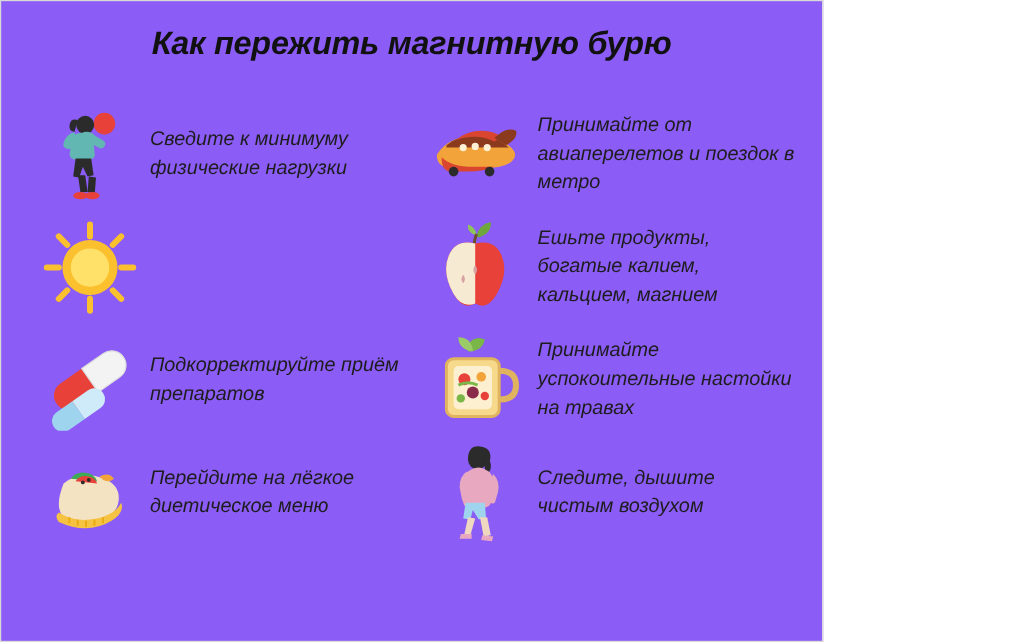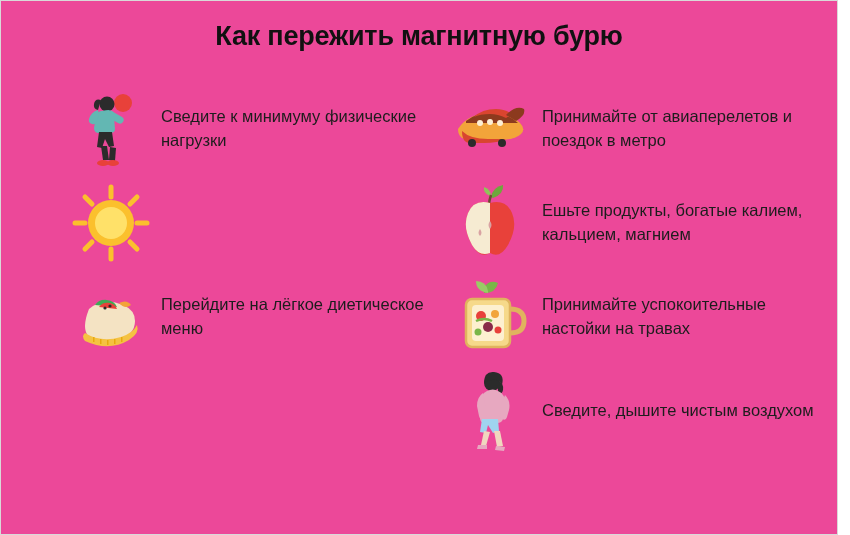--- a/index.html
+++ b/index.html
@@ -9,38 +9,39 @@
   }
   body {
     width: 850px;
     height: 535px;
     font-family: "Liberation Sans", sans-serif;
     color: #1a1a1a;
     overflow: hidden;
   }
   .infographic {
     position: relative;
-    width: 838px;
+    width: 686px;
     height: 535px;
     box-sizing: border-box;
     border: 1px solid #d9d9d9;
-    background: #ec4899;
+    background: #8b5cf6;
+    font-style: italic;
   }
   .title {
     text-align: center;
     font-size: 27px;
     font-weight: bold;
     color: #111111;
     padding-top: 20px;
     letter-spacing: -0.2px;
   }
   .columns {
     display: flex;
     flex-direction: row;
-    padding: 30px 22px 0 68px;
+    padding: 30px 22px 0 32px;
     box-sizing: border-box;
   }
   .column {
     width: 50%;
     display: flex;
     flex-direction: column;
   }
   .column.right {
     padding-left: 16px;
   }
@@ -109,20 +110,35 @@
               <line x1="61" y1="61" x2="68" y2="68"></line>
               <line x1="16" y1="68" x2="23" y2="61"></line>
               <line x1="61" y1="23" x2="68" y2="16"></line>
             </g>
             <circle cx="42" cy="42" r="23" fill="#fbc02d"></circle>
             <circle cx="42" cy="42" r="16" fill="#ffe169"></circle>
           </svg>
         </div>
       </div>
 
+      <div class="tip">
+        <div class="tip-icon">
+          <svg width="84" height="84" viewBox="0 0 84 84">
+            <g transform="rotate(-35 42 42)">
+              <path d="M20 30 h22 v24 h-22 a12 12 0 0 1 0 -24 z" fill="#e8413a"></path>
+              <path d="M42 30 h22 a12 12 0 0 1 0 24 h-22 z" fill="#f3f3f3" stroke="#dcdcdc" stroke-width="1"></path>
+            </g>
+            <g transform="rotate(-35 34 62)">
+              <path d="M14 56 h16 v18 h-16 a9 9 0 0 1 0 -18 z" fill="#9fd4ef"></path>
+              <path d="M30 56 h16 a9 9 0 0 1 0 18 h-16 z" fill="#cfeaf8"></path>
+            </g>
+          </svg>
+        </div>
+        <div class="tip-text">Подкорректируйте приём препаратов</div>
+      </div>
 
       <div class="tip">
         <div class="tip-icon">
           <svg width="84" height="84" viewBox="0 0 84 84">
             <path d="M20 34 q14 -12 34 -4 q12 5 12 16 q0 14 -18 20 q-18 6 -28 -4 q-8 -8 0 -28 z" fill="#f4e3c3"></path>
             <path d="M26 30 a12 10 0 0 1 22 2 z" fill="#3faa55"></path>
             <path d="M30 32 a10 9 0 0 1 18 2 z" fill="#e8413a"></path>
             <circle cx="36" cy="33" r="1.6" fill="#2b2b2b"></circle>
             <circle cx="41" cy="31" r="1.6" fill="#2b2b2b"></circle>
             <path d="M50 28 q8 -4 12 2 q-6 5 -12 -2 z" fill="#f2a43a"></path>
@@ -204,18 +220,18 @@
             <path d="M37 22 q6 -3 11 0 q8 3 7 14 l-2 14 q-1 4 -6 4 l-12 0 q-5 0 -5 -5 l0 -14 q0 -10 7 -13 z" fill="#e7a8c0"></path>
             <path d="M33 24 q-6 4 -6 13 l2 10 q1 4 5 3 q3 -1 2 -5 l-1 -10" fill="#e7a8c0"></path>
             <path d="M55 26 q6 6 4 15 l-2 7 q-1 4 -5 2 q-3 -1 -2 -5 l1 -9" fill="#e7a8c0"></path>
             <path d="M32 50 l16 0 l1 12 l-6 2 l-5 -8 l-2 8 l-6 -1 z" fill="#9fd4ef"></path>
             <path d="M34 62 l6 1 l-4 14 l-5 -1 z" fill="#f0d7bf"></path>
             <path d="M44 62 l6 0 l3 15 l-6 1 z" fill="#f0d7bf"></path>
             <path d="M28 76 l9 0 l0 4 l-10 0 z" fill="#e7a8c0"></path>
             <path d="M46 77 l9 1 l-1 4 l-9 -1 z" fill="#e7a8c0"></path>
           </svg>
         </div>
-        <div class="tip-text">Сведите, дышите чистым воздухом</div>
+        <div class="tip-text">Следите, дышите чистым воздухом</div>
       </div>
 
     </div>
   </div>
 </div>
 
 </body></html>

